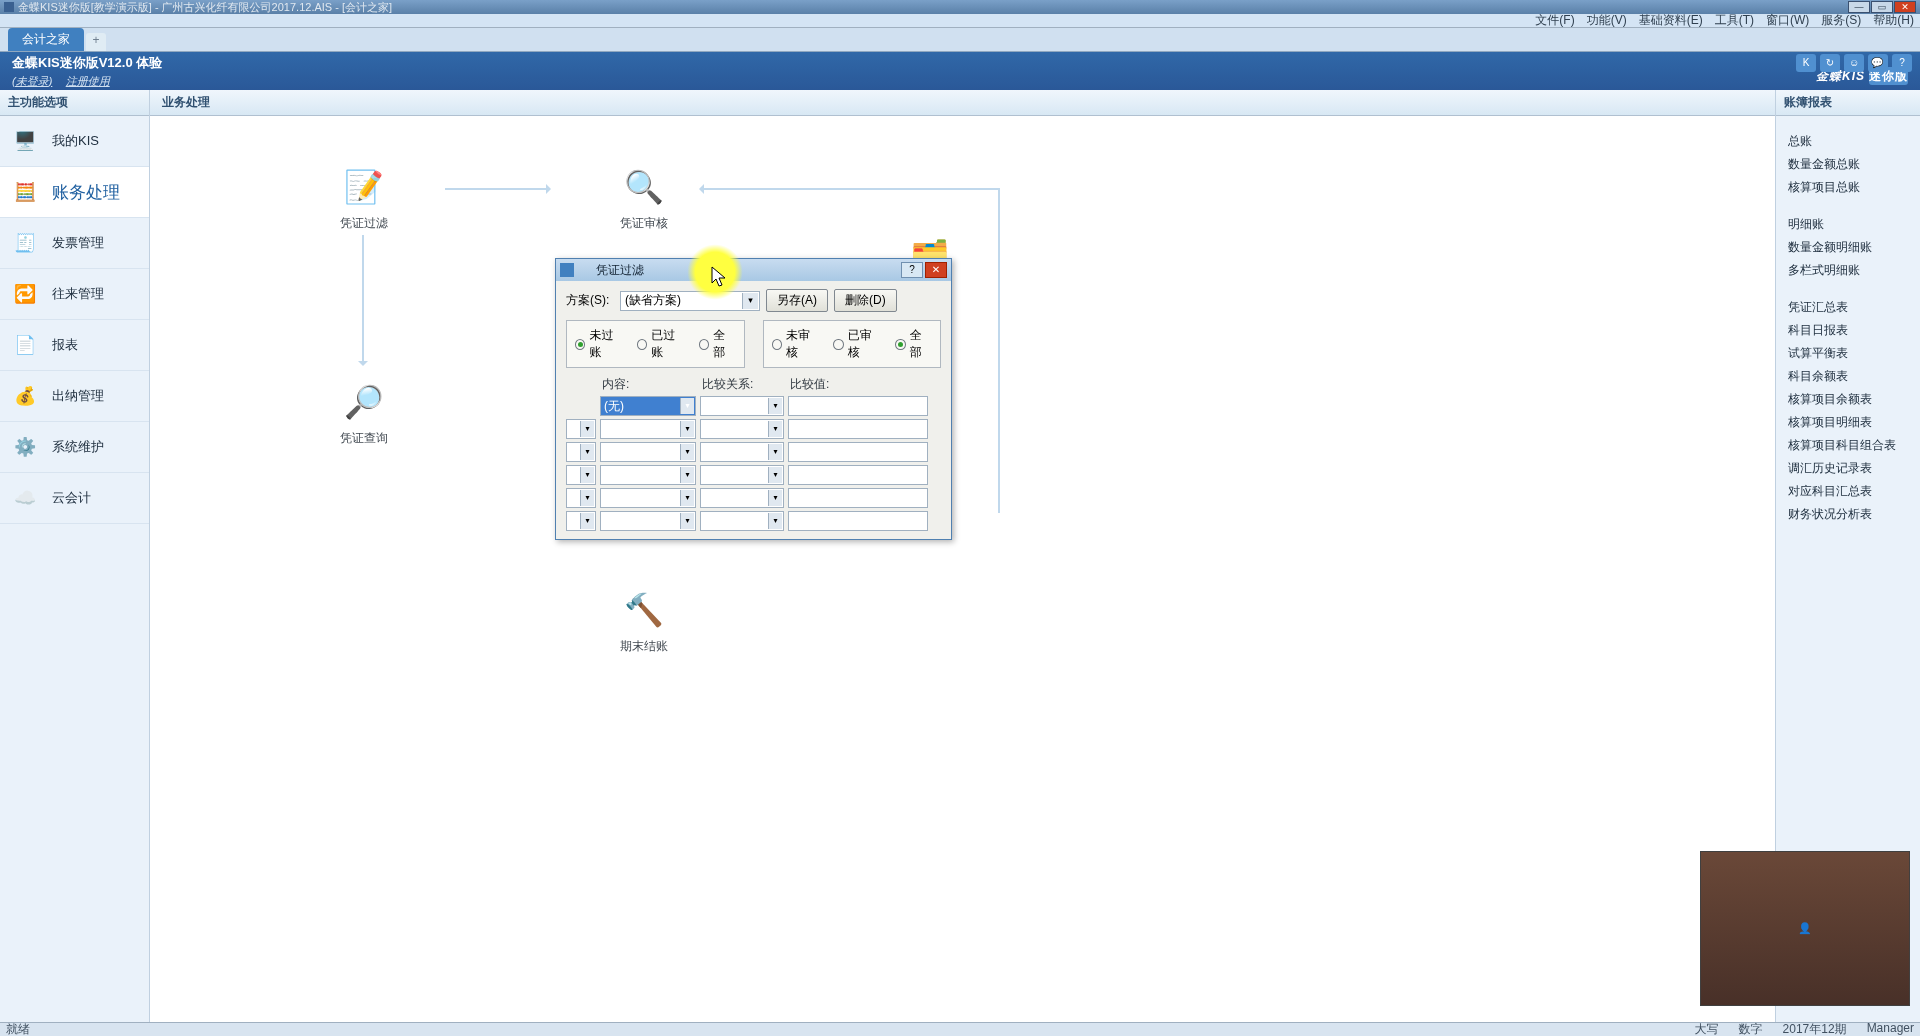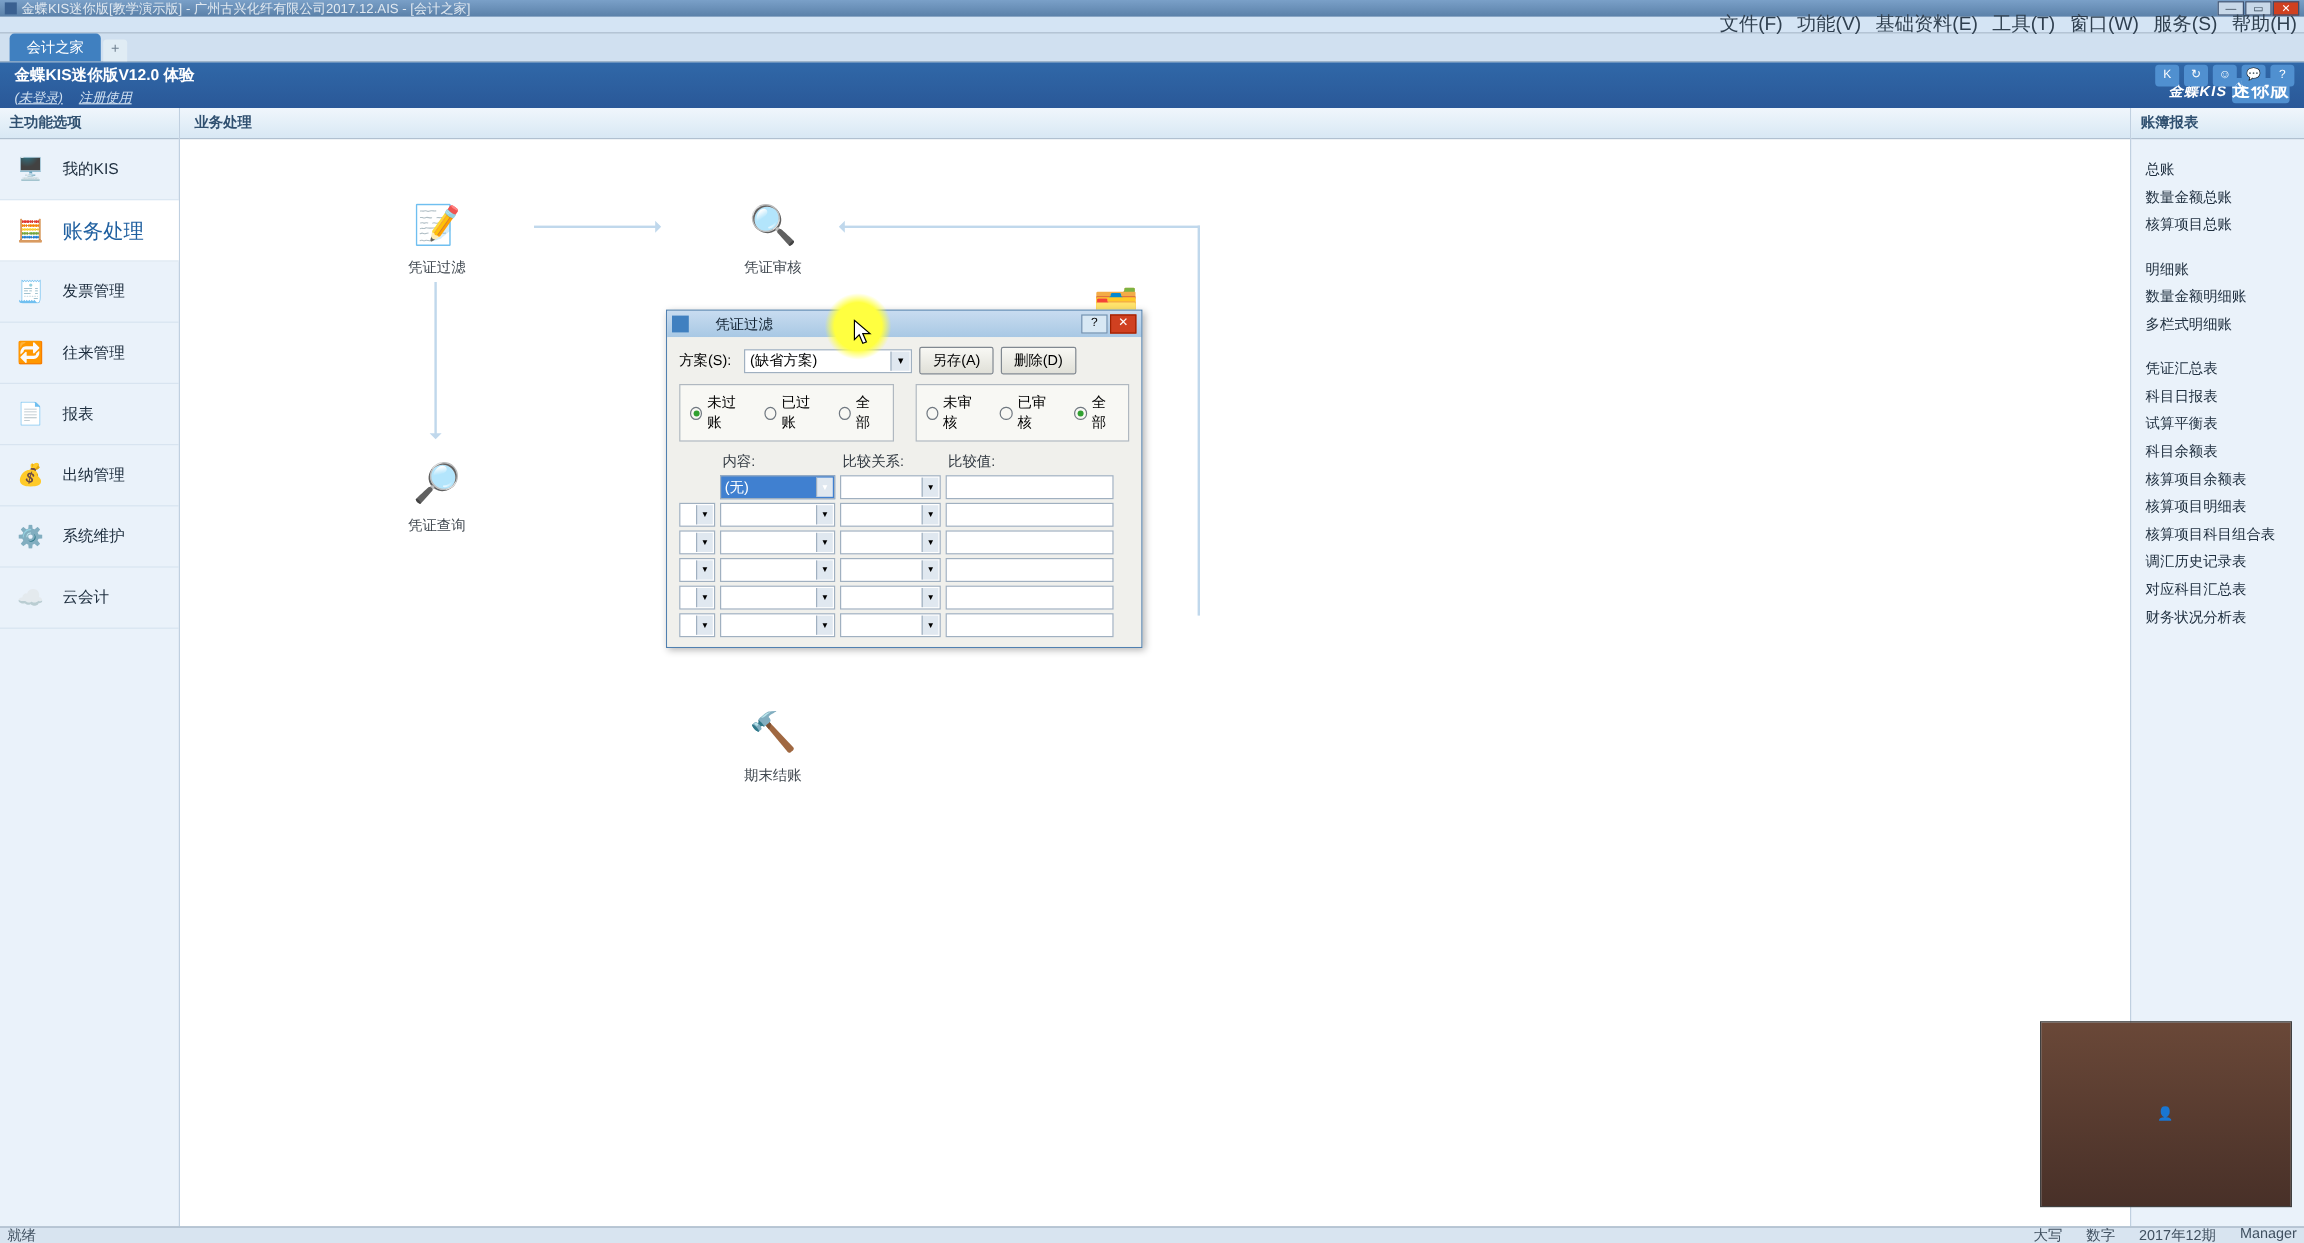--- a/index.html
+++ b/index.html
@@ -8,34 +8,34 @@
 
 .title-bar { height: 14px; background: linear-gradient(#7aa0c8, #5a80a8); color: #fff; display: flex; align-items: center; padding: 0 4px; justify-content: center; }
 .title-bar .app-icon { width: 10px; height: 10px; background: #3a6090; margin-right: 4px; }
 .title-bar .title-text { font-size: 11px; color: #e0e8f0; }
 .title-bar .win-controls { margin-left: auto; display: flex; }
 .title-bar .win-btn { width: 22px; height: 12px; border: 1px solid #3a5070; background: #c8d8e8; margin-left: 1px; font-size: 9px; text-align: center; line-height: 10px; color: #304050; }
 .title-bar .win-btn.close { background: #d04020; color: #fff; }
 
 
 .menu-bar { height: 14px; background: #d4e4f4; display: flex; align-items: center; padding-left: 4px; border-bottom: 1px solid #a0b0c0; justify-content: flex-end; }
-.menu-bar .menu-item { padding: 0 6px; font-size: 16px; color: #304050; }
+.menu-bar .menu-item { padding: 0 6px; font-size: 12px; color: #304050; }
 
 
 .tab-bar { height: 24px; background: #d0e0f0; display: flex; align-items: flex-end; padding-left: 8px; border-bottom: 1px solid #90a8c0; }
 .tab-bar .tab { padding: 3px 14px; background: #4080c0; color: #fff; border-radius: 4px 4px 0 0; margin-right: 2px; font-size: 12px; }
 .tab-bar .tab-add { width: 20px; height: 18px; background: #e0ecf4; border-radius: 3px 3px 0 0; text-align: center; color: #708090; }
 
 
 .header-strip { height: 38px; background: linear-gradient(#3068a8, #2a5898); display: flex; align-items: center; padding: 0 12px; color: #fff; }
 .header-strip .product { font-size: 13px; font-weight: bold; }
 .header-strip .links { margin-top: 2px; }
 .header-strip .links span { margin-right: 10px; font-size: 11px; text-decoration: underline; color: #d0e0f0; font-style: italic; }
 .header-strip .brand { margin-left: auto; font-size: 26px; font-weight: bold; letter-spacing: 1px; font-style: italic; }
-.header-strip .brand .mini { font-size: 15px; background: #5090d0; padding: 2px 0; border-radius: 3px; margin-left: 4px; font-style: normal; }
+.header-strip .brand .mini { font-size: 12px; background: #5090d0; padding: 2px 0; border-radius: 3px; margin-left: 4px; font-style: normal; }
 .header-strip .right-icons { margin-left: 10px; display: flex; gap: 4px; position: absolute; right: 8px; top: 54px; }
 .header-strip .right-icons .ricon { width: 20px; height: 18px; background: #5090d0; border-radius: 3px; font-size: 10px; text-align: center; line-height: 18px; color: #fff; }
 
 
 .main { display: flex; height: calc(100% - 14px - 14px - 24px - 38px - 14px); background: #fff; }
 
 
 .sidebar { width: 150px; background: #eaf2fa; border-right: 1px solid #c0d0e0; }
 .sidebar-header { background: linear-gradient(#f0f6fc, #d8e8f4); padding: 4px 8px; font-size: 12px; color: #305070; border-bottom: 1px solid #b0c0d0; font-weight: bold; }
 .sidebar-item { display: flex; align-items: center; padding: 10px 10px; border-bottom: 1px solid #d8e4f0; cursor: pointer; }

